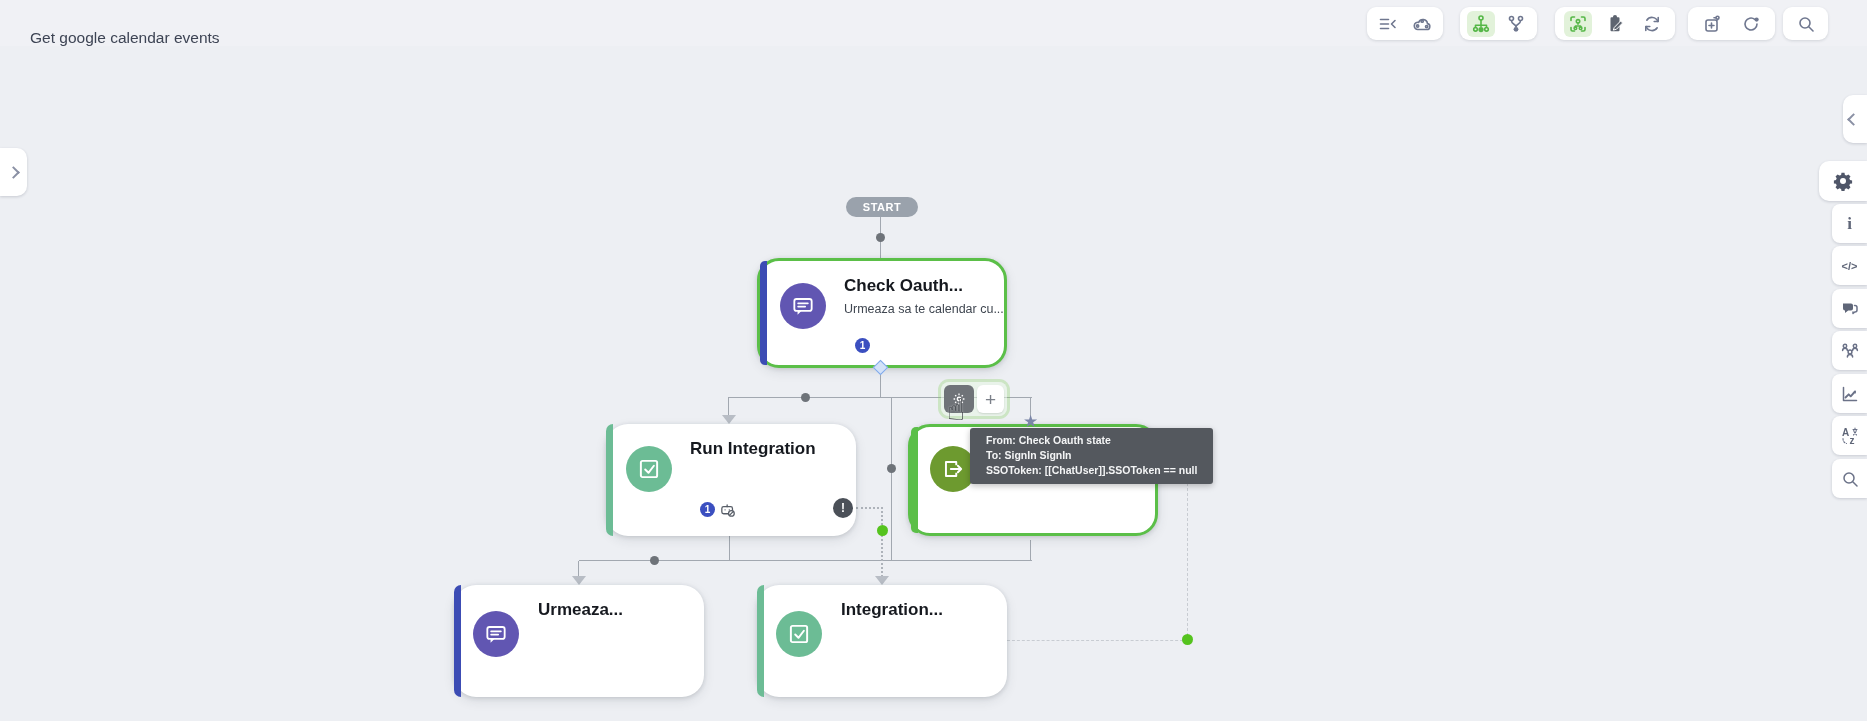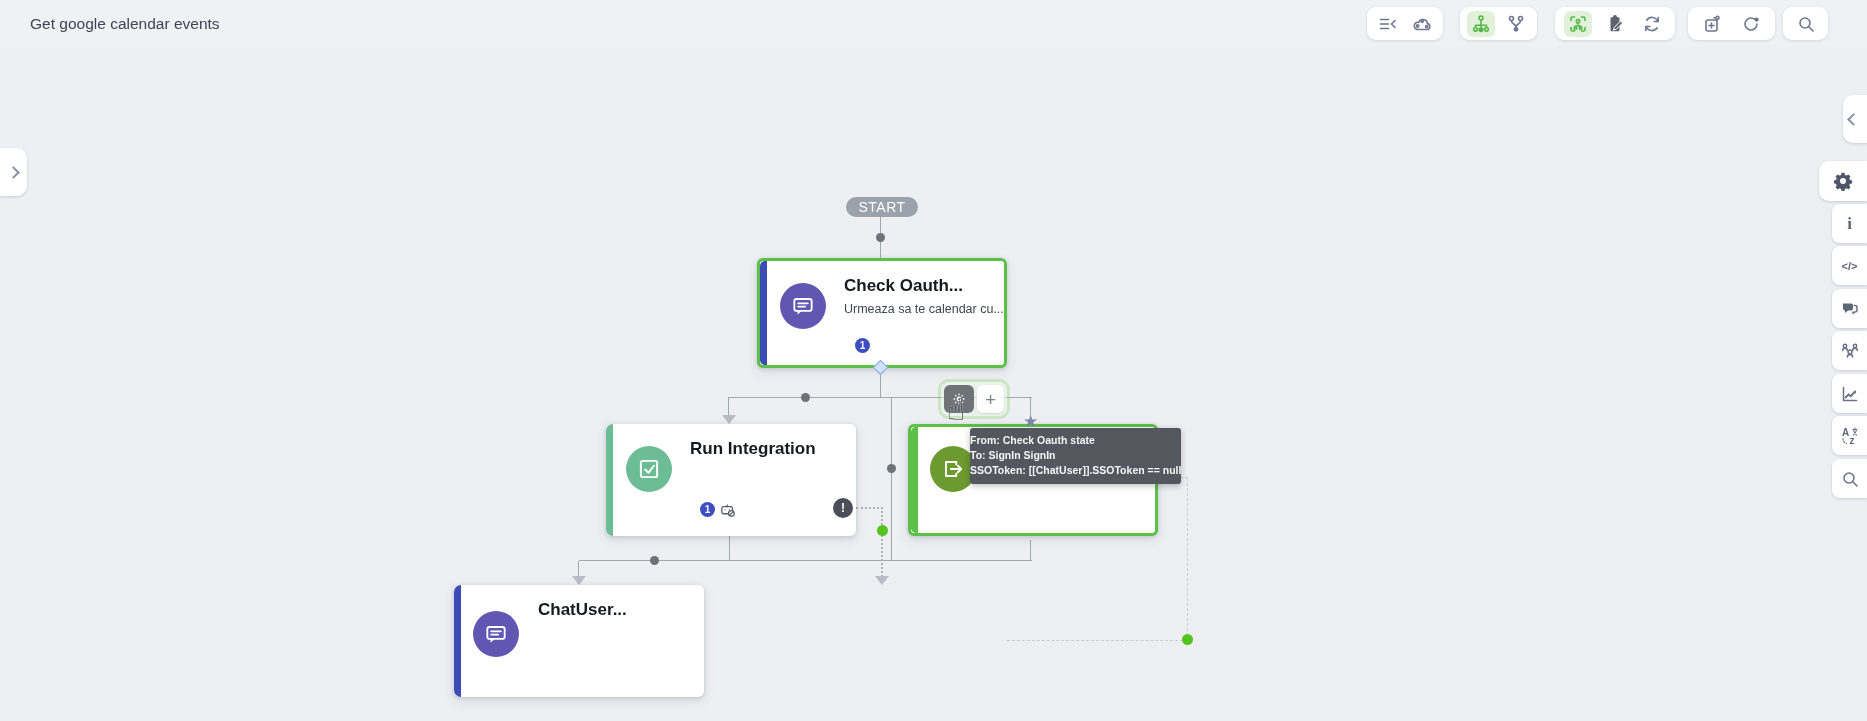--- a/index.html
+++ b/index.html
@@ -5,21 +5,21 @@
   * { margin:0; padding:0; box-sizing:border-box; }
   html,body { width:1867px; height:721px; overflow:hidden; }
   body {
     position:relative;
     background:#edeff3;
     font-family:"Liberation Sans", sans-serif;
     color:#3a4150;
   }
   
   .topbar { position:absolute; left:0; top:0; width:1867px; height:46px; background:#f0f1f5; }
-  .flow-title { position:absolute; left:30px; top:15px; font-size:15.5px; color:#3d4454; }
+  .flow-title { position:absolute; left:30px; top:29px; font-size:15.5px; color:#3d4454; }
   .tb-group {
     position:absolute; top:7px; height:33px; background:#fff; border-radius:9px;
     box-shadow:0 1px 3px rgba(30,40,60,.14);
     display:flex; align-items:center; justify-content:space-evenly;
   }
   .tb-btn { width:28px; height:26px; display:flex; align-items:center; justify-content:center; border-radius:6px; cursor:pointer; }
   .tb-btn.active { background:#e2f2da; }
   .tb-btn svg { stroke:#6f778f; fill:none; stroke-width:1.6; stroke-linecap:round; stroke-linejoin:round; }
   .tb-btn.active svg { stroke:#55b747; }
   .tb-btn svg .fillpart { fill:#6f778f; stroke:none; }
@@ -43,49 +43,49 @@
   .hline.dashed { border-top:1.5px dashed #c8ccd2; }
   .vline.dashed { border-left:1.5px dashed #c8ccd2; }
   .dot { position:absolute; width:9px; height:9px; border-radius:50%; background:#6e7379; z-index:2; }
   .dot.green { width:11px; height:11px; background:#55c31e; }
   .arr-down { position:absolute; width:0; height:0; border-left:7px solid transparent; border-right:7px solid transparent; border-top:9px solid #b8bdc5; z-index:2; }
   .arr-left { position:absolute; width:0; height:0; border-top:6px solid transparent; border-bottom:6px solid transparent; border-right:9px solid #c3c7cd; z-index:2; }
   .diamond { position:absolute; width:11px; height:11px; background:#d3e2f8; border:1.5px solid #7fa9ea; transform:rotate(45deg); z-index:4; }
   .conn-star { position:absolute; font-size:17px; color:#7b86a8; z-index:4; }
   
   .node {
-    position:absolute; width:250px; height:112px; background:#fff; border-radius:6px;
+    position:absolute; width:250px; height:112px; background:#fff; border-radius:22px;
     box-shadow:0 1px 4px rgba(40,50,60,.16), 0 4px 12px rgba(40,50,60,.10); z-index:3; cursor:pointer;
   }
   .node.selected { border:3px solid #5bbf48; }
   .accent { position:absolute; left:0; top:0; bottom:0; width:7px; border-radius:7px 0 0 7px; }
   .node.selected .accent { border-radius:5px 0 0 5px; }
   .node-icon { position:absolute; left:20px; top:22px; width:46px; height:46px; border-radius:50%; display:flex; align-items:center; justify-content:center; }
   .node-title { position:absolute; left:84px; top:15px; font-size:17px; font-weight:bold; color:#16191f; white-space:nowrap; }
   .node-sub { position:absolute; left:84px; top:41px; font-size:12.5px; color:#3f4650; white-space:nowrap; }
   .badge-blue { position:absolute; width:15px; height:15px; border-radius:50%; background:#3b4fc0; color:#fff; font-size:10px; font-weight:bold; display:flex; align-items:center; justify-content:center; }
   .warn-badge { position:absolute; width:20px; height:20px; border-radius:50%; background:#4b5058; color:#fff; font-size:12px; font-weight:bold; display:flex; align-items:center; justify-content:center; }
   .bot-icon { position:absolute; }
   
   .start-pill {
     position:absolute; left:846px; top:197px; width:72px; height:20px; background:#9aa2ac;
-    border-radius:10px; color:#fff; font-size:14px; font-weight:normal; letter-spacing:.5px;
+    border-radius:10px; color:#fff; font-size:11px; font-weight:bold; letter-spacing:.5px;
     display:flex; align-items:center; justify-content:center; z-index:3;
   }
   
   .conn-menu { position:absolute; left:941px; top:382px; display:flex; gap:3px; z-index:5;
     padding:3px; border-radius:8px; box-shadow:0 0 0 3px rgba(130,205,90,.30); background:rgba(230,245,225,.55); }
   .conn-gear { width:30px; height:28px; background:#6f7378; border-radius:6px; display:flex; align-items:center; justify-content:center; cursor:pointer; }
   .conn-gear svg { stroke:#fff; fill:none; stroke-width:1.6; }
   .conn-plus { width:27px; height:28px; background:#fff; border-radius:6px; color:#7b8089; font-size:19px; line-height:1;
     display:flex; align-items:center; justify-content:center; cursor:pointer; box-shadow:0 1px 2px rgba(0,0,0,.12); }
   
   .tooltip {
     position:absolute; left:970px; top:428px; background:#54585e; color:#f4f5f6; border-radius:3px;
-    padding:5px 0 6px; font-size:10.5px; font-weight:bold; line-height:1.42; white-space:nowrap; z-index:6;
+    padding:5px 16px 6px; font-size:10.5px; font-weight:bold; line-height:1.42; white-space:nowrap; z-index:6;
     box-shadow:0 2px 6px rgba(0,0,0,.25);
   }
   .cursor-hand { position:absolute; left:947px; top:390px; font-size:30px; color:#2e3338; z-index:7;
     font-family:"DejaVu Sans", sans-serif; text-shadow:0 0 2px rgba(255,255,255,.9); }
 </style>
 </head>
 <body>
 
 <div class="topbar">
   <div class="flow-title">Get google calendar events</div>
@@ -319,23 +319,33 @@
 
   <div class="node" style="left:454px;top:539px;">
     <div class="accent" style="background:#3c4cb4;"></div>
     <div class="node-icon" style="background:#6156b2;left:19px;top:26px;">
       <svg width="26" height="26" viewBox="0 0 24 24">
           <rect x="4" y="5.5" width="16" height="11" rx="2" fill="none" stroke="#fff" stroke-width="1.7"></rect>
           <path d="M7.5 9.5h9M7.5 12.5h6.5" stroke="#fff" stroke-width="1.6" stroke-linecap="round"></path>
           <path d="M7 16.5v3.5l3.5-3.5Z" fill="#fff"></path>
         </svg>
     </div>
-    <div class="node-title">ChatUser...</div>
-  </div>
-
+    <div class="node-title">Urmeaza...</div>
+  </div>
+
+  <div class="node" style="left:757px;top:539px;">
+    <div class="accent" style="background:#6cbc95;"></div>
+    <div class="node-icon" style="background:#6cbc95;left:19px;top:26px;">
+      <svg width="26" height="26" viewBox="0 0 24 24">
+          <rect x="4.5" y="4.5" width="15" height="15" rx="1.5" fill="none" stroke="#fff" stroke-width="1.8"></rect>
+          <path d="M8.5 12.5l3 3 5-6.5" fill="none" stroke="#fff" stroke-width="1.8" stroke-linecap="round" stroke-linejoin="round"></path>
+        </svg>
+    </div>
+    <div class="node-title">Integration...</div>
+  </div>
 
   <div class="conn-menu" style="top:336px;">
     <div class="conn-gear">
       <svg width="16" height="16" viewBox="0 0 20 20">
           <circle cx="10" cy="10" r="2.2"></circle>
           <path d="M10 3.2v2M10 14.8v2M3.2 10h2M14.8 10h2M5.2 5.2l1.4 1.4M13.4 13.4l1.4 1.4M14.8 5.2l-1.4 1.4M6.6 13.4l-1.4 1.4"></path>
         </svg>
     </div>
     <div class="conn-plus">+</div>
   </div>

